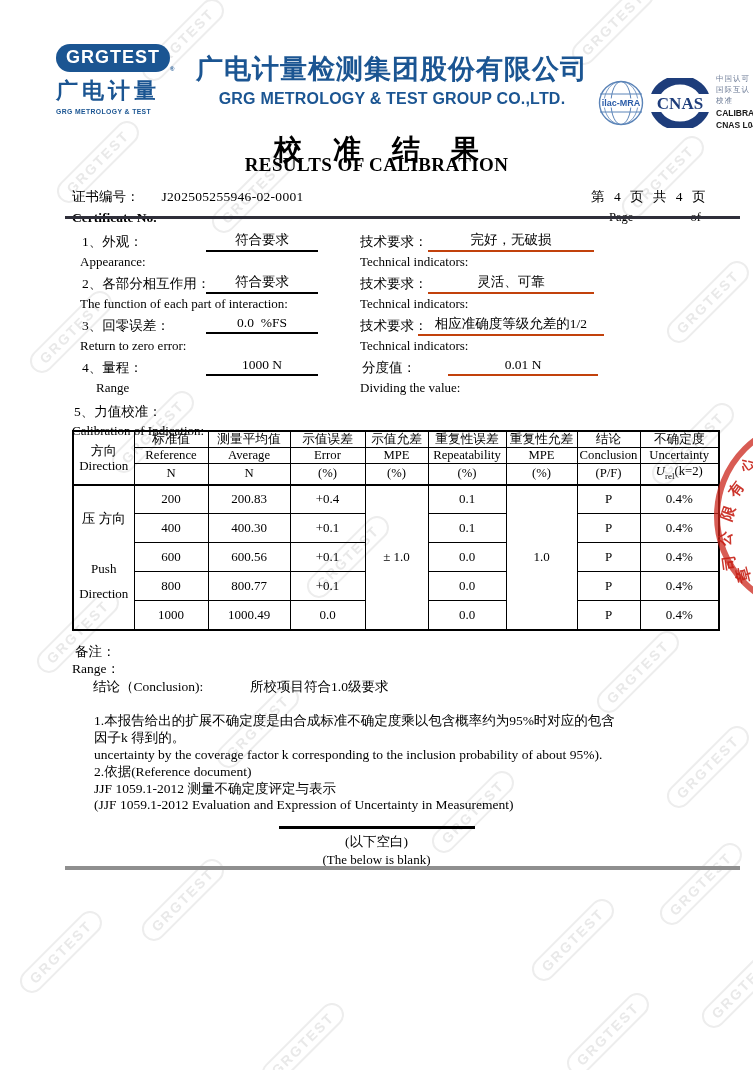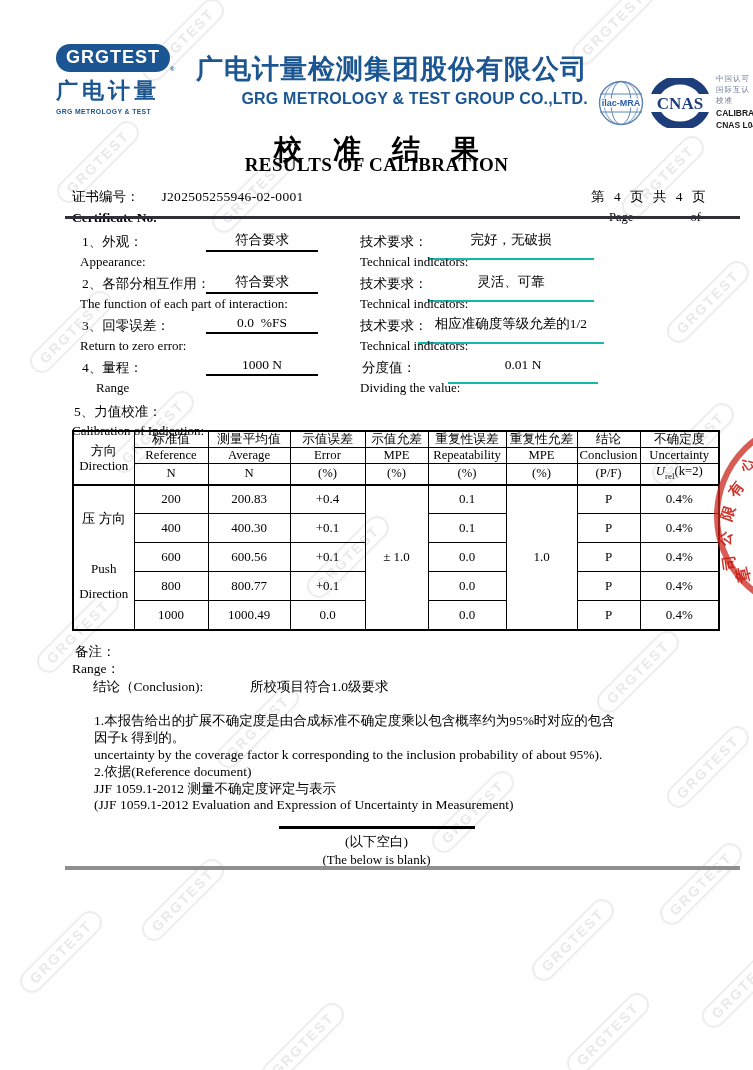--- a/index.html
+++ b/index.html
@@ -16,21 +16,21 @@
   .content { position:absolute; inset:0; z-index:1; }
 
   
   .header { position:absolute; top:44px; left:56px; width:664px; display:flex; }
   .logo-block { width:140px; flex:0 0 auto; }
   .logo-pill { display:inline-block; background:#1b5592; color:#fff; border-radius:15px;
     font:700 18px "Liberation Sans",sans-serif; padding:3px 10px 4px; letter-spacing:1px; }
   .logo-reg { font:700 6px "Liberation Sans",sans-serif; color:#1b5592; vertical-align:bottom; }
   .logo-cn { color:#1b5592; font:700 22px "Liberation Sans",sans-serif; letter-spacing:4px; margin-top:4px; }
   .logo-sub { color:#1b5592; font:700 6.8px "Liberation Sans",sans-serif; letter-spacing:.4px; margin-top:2px; }
-  .company { flex:1 1 auto; text-align:right; padding-top:7px; }
+  .company { flex:1 1 auto; text-align:center; padding-top:7px; }
   .company-cn { color:#1b5592; font:700 27px "Liberation Sans",sans-serif; letter-spacing:1px; white-space:nowrap; }
   .company-en { color:#1b5592; font:700 16px "Liberation Sans",sans-serif; letter-spacing:.2px; margin-top:3px; white-space:nowrap; }
   .accred { flex:0 0 auto; display:flex; align-items:center; gap:7px; margin-top:30px; margin-left:10px; }
   .acc-text { font-family:"Liberation Sans",sans-serif; line-height:1.45; }
   .acc-cn-line { font-size:7.5px; color:#6b7a95; letter-spacing:1px; }
   .acc-b { font-size:8.5px; font-weight:700; color:#1a1a1a; }
 
   
   .title-cn { position:absolute; top:131px; left:0; width:100%; text-align:center;
     font-size:28px; font-weight:700; letter-spacing:31px; padding-left:31px; white-space:nowrap; }
@@ -48,21 +48,21 @@
   .divider1 { position:absolute; top:216px; left:65px; width:675px; height:3px; background:#2f2f3a; }
 
   
   .items { position:absolute; top:233px; left:72px; width:646px; font-size:13.5px; }
   .item-row { position:relative; height:42px;margin-left:8px; }
   .item-row .lbl-cn { position:absolute; left:2px; top:0; }
   .item-row .val { position:absolute; left:126px; top:-2px; width:112px; text-align:center;
     border-bottom:2px solid #000; padding-bottom:1px; white-space:pre; }
   .item-row .rlbl-cn { position:absolute; left:280px; top:0; }
   .item-row .rval { position:absolute; left:348px; top:-2px; width:166px; text-align:center;
-    border-bottom:2px solid #14b8a6; padding-bottom:9px; white-space:pre; }
+    border-bottom:2px solid #c2410c; padding-bottom:1px; white-space:pre; }
   .item-row .lbl-en { position:absolute; left:0; top:21px; font-size:13px; }
   .item-row .rlbl-en { position:absolute; left:280px; top:21px; font-size:13px; }
   .item-row:nth-child(3) .rval { left:338px; width:186px; }
   .item-row:nth-child(4) .rlbl-cn { left:282px; }
   .item-row:nth-child(4) .rval { left:368px; width:150px; }
   .item-row:nth-child(4) .lbl-en { left:16px; }
   .item5 { position:relative; height:40px; }
   .item5 .lbl-cn { position:absolute; left:2px; top:2px; }
   .item5 .lbl-en { position:absolute; left:0; top:22px; font-size:13px; }
 

